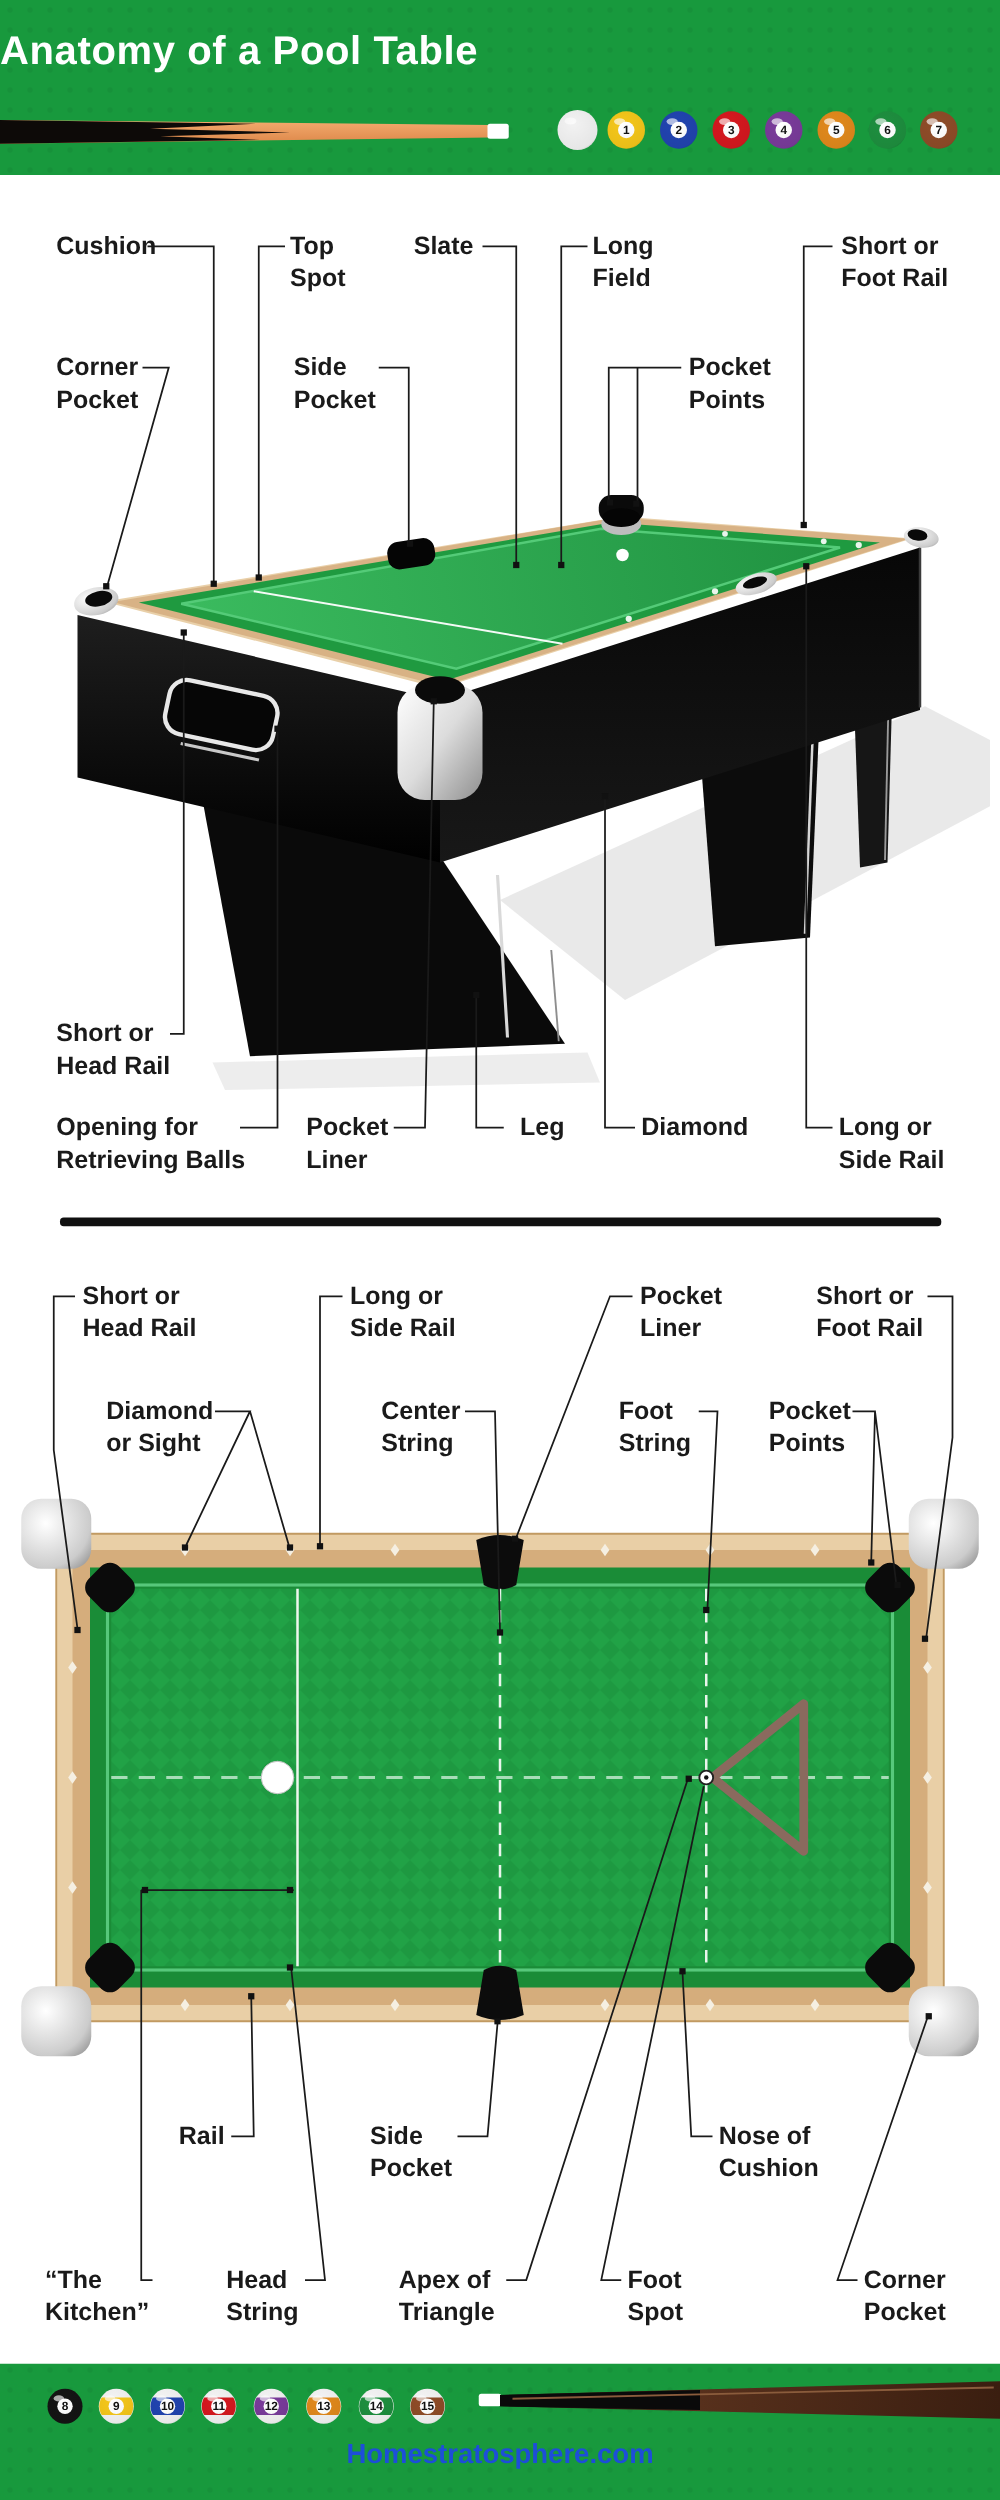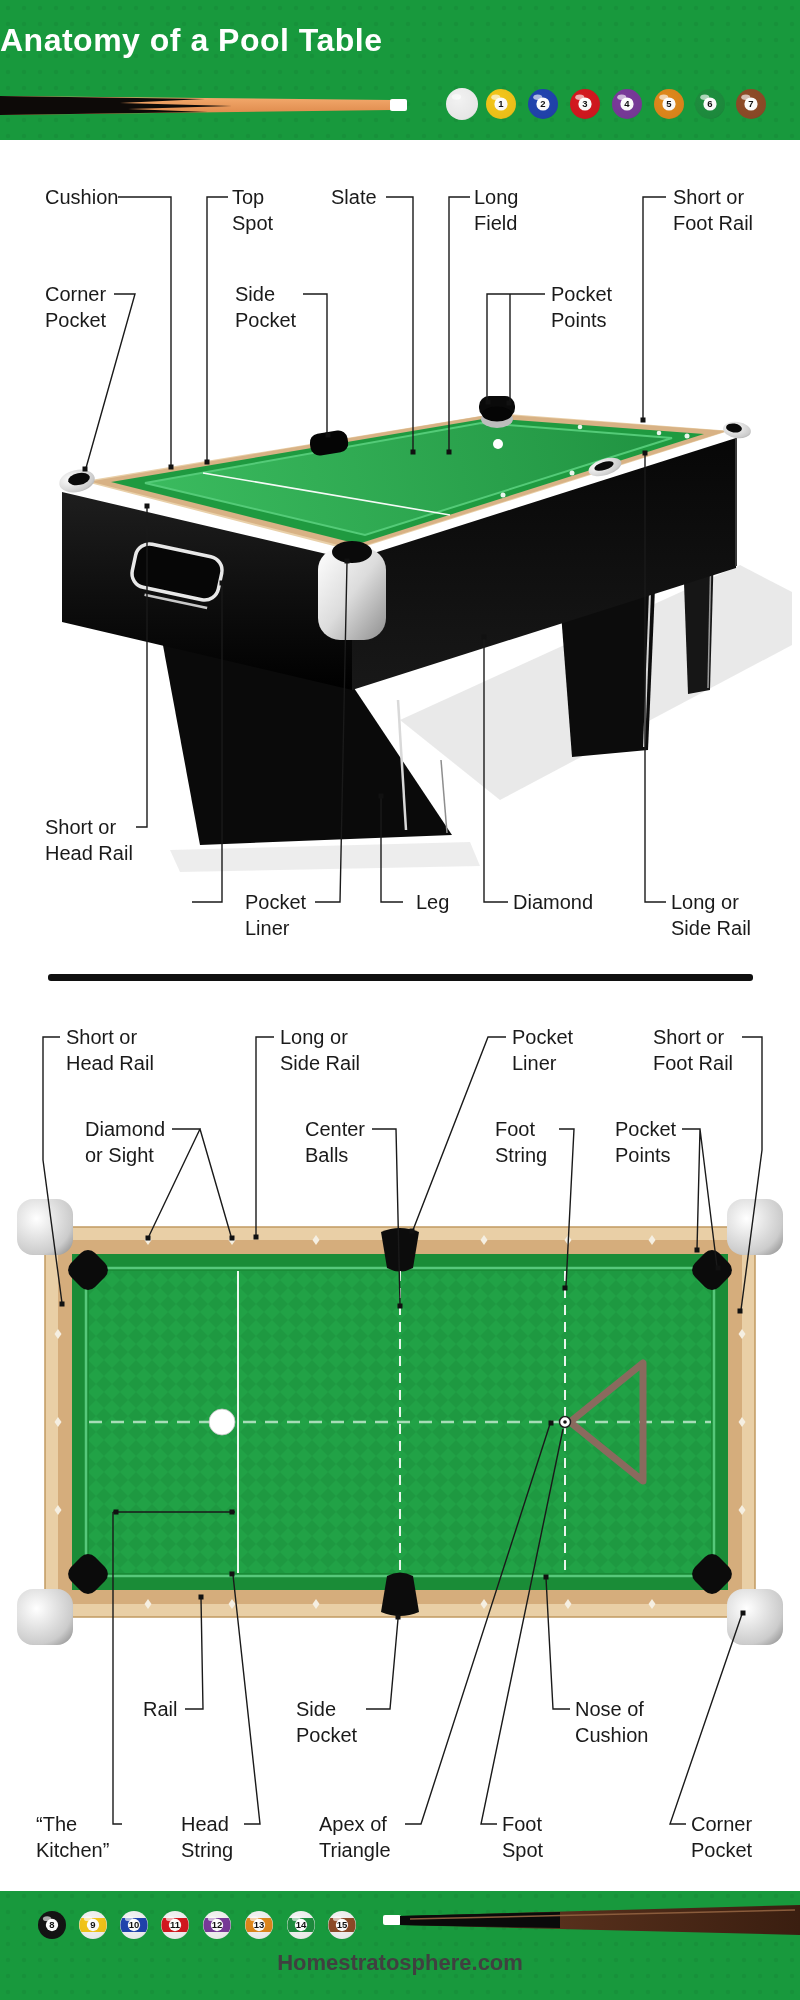--- a/index.html
+++ b/index.html
@@ -6,23 +6,23 @@
     --banner:#18993d; --ink:#1a1a1a; --felt:#21a246; --cushion:#1a8c37;
     --railwood:#d5ad7c; --railwood-light:#e9cfa6; --tableblack:#0b0b0b;
     --triangle:#8a6a5e;
   }
   html,body{margin:0;padding:0;background:#fff;}
   .stage{position:relative;width:800px;height:2000px;background:#fff;overflow:hidden;
          font-family:"Liberation Sans",sans-serif;}
   #art{position:absolute;left:0;top:0;}
   .title{position:absolute;left:0;top:22px;width:800px;text-align:left;
          font-size:32px;font-weight:bold;color:#fff;letter-spacing:.5px;}
-  .lbl{position:absolute;font-size:20px;line-height:26px;color:var(--ink);white-space:pre-line;}
+  .lbl{position:absolute;font-size:20px;line-height:26px;color:var(--ink);white-space:pre-line;font-weight:bold;}
   .site{position:absolute;left:0;top:1950px;width:800px;text-align:center;
-        font-size:22px;font-weight:bold;color:#404040;}
+        font-size:22px;font-weight:bold;color:#1d4ed8;}
 </style>
 </head>
 <body>
 
 <div class="stage">
 
 <svg id="art" width="800" height="2000" viewBox="0 0 800 2000" xmlns="http://www.w3.org/2000/svg">
   <defs>
     <pattern id="bgdots" width="16" height="16" patternUnits="userSpaceOnUse">
       <circle cx="8" cy="8" r="2.2" fill="#000" opacity="0.05"></circle>
@@ -429,39 +429,41 @@
 <div class="lbl" style="left:673px;top:184px">Short or
 Foot Rail</div>
 <div class="lbl" style="left:45px;top:281px">Corner
 Pocket</div>
 <div class="lbl" style="left:235px;top:281px">Side
 Pocket</div>
 <div class="lbl" style="left:551px;top:281px">Pocket
 Points</div>
 <div class="lbl" style="left:45px;top:814px">Short or
 Head Rail</div>
+<div class="lbl" style="left:45px;top:889px">Opening for
+Retrieving Balls</div>
 <div class="lbl" style="left:245px;top:889px">Pocket
 Liner</div>
 <div class="lbl" style="left:416px;top:889px">Leg</div>
 <div class="lbl" style="left:513px;top:889px">Diamond</div>
 <div class="lbl" style="left:671px;top:889px">Long or
 Side Rail</div>
 
 <div class="lbl" style="left:66px;top:1024px">Short or
 Head Rail</div>
 <div class="lbl" style="left:280px;top:1024px">Long or
 Side Rail</div>
 <div class="lbl" style="left:512px;top:1024px">Pocket
 Liner</div>
 <div class="lbl" style="left:653px;top:1024px">Short or
 Foot Rail</div>
 <div class="lbl" style="left:85px;top:1116px">Diamond
 or Sight</div>
 <div class="lbl" style="left:305px;top:1116px">Center
-Balls</div>
+String</div>
 <div class="lbl" style="left:495px;top:1116px">Foot
 String</div>
 <div class="lbl" style="left:615px;top:1116px">Pocket
 Points</div>
 <div class="lbl" style="left:143px;top:1696px">Rail</div>
 <div class="lbl" style="left:296px;top:1696px">Side
 Pocket</div>
 <div class="lbl" style="left:575px;top:1696px">Nose of
 Cushion</div>
 <div class="lbl" style="left:36px;top:1811px">“The

